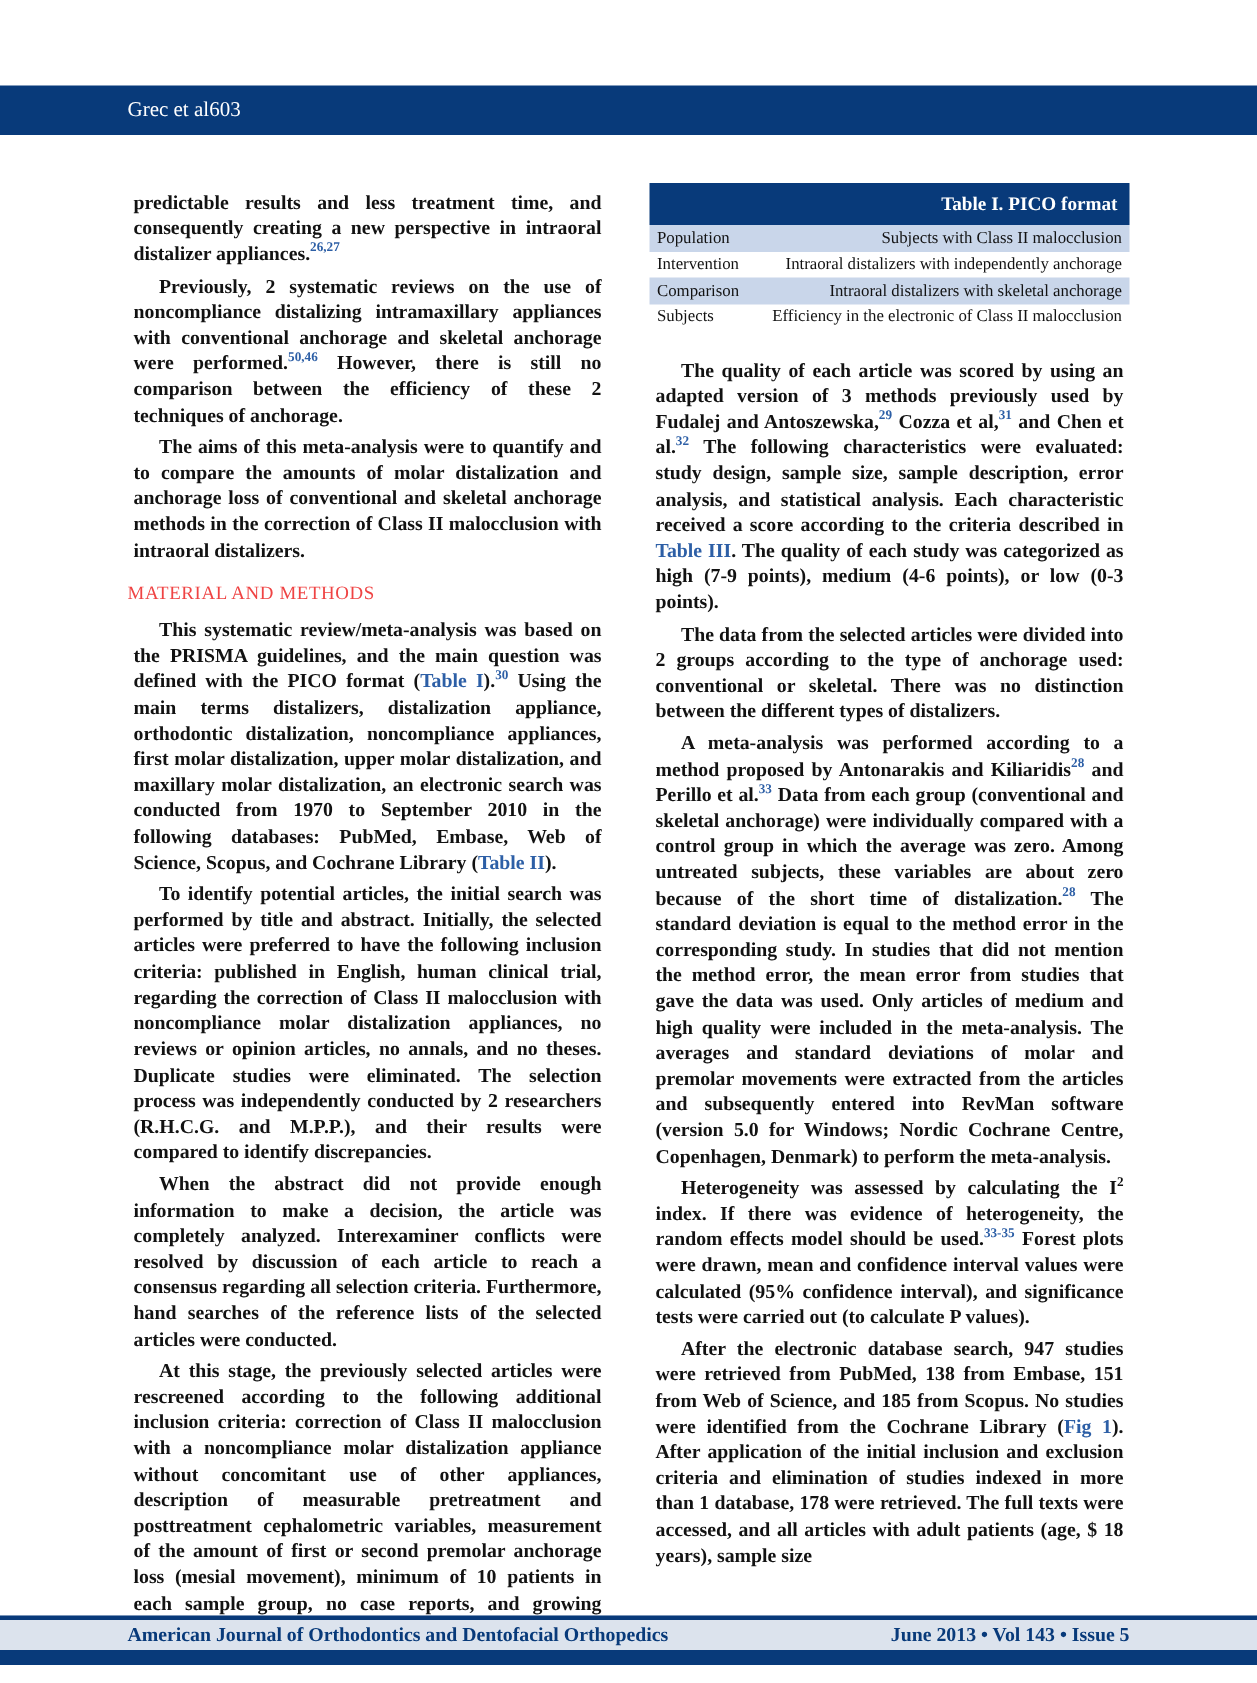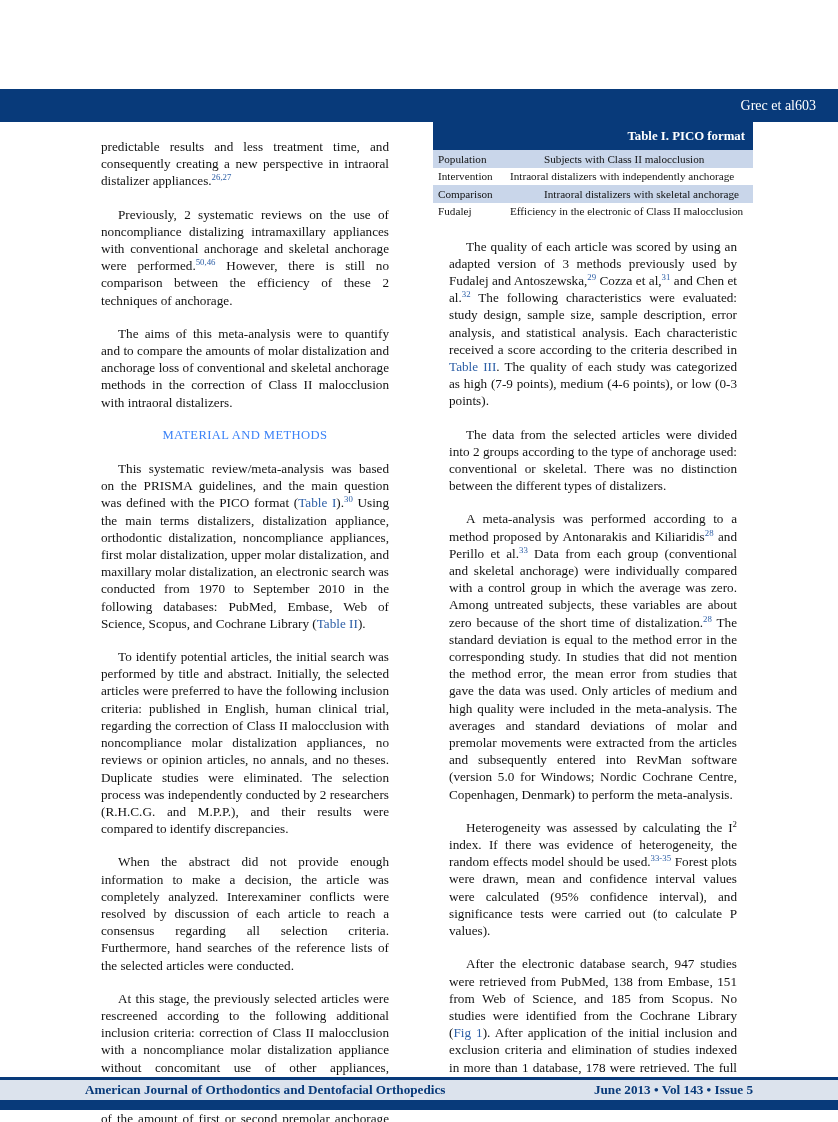--- a/index.html
+++ b/index.html
@@ -1,44 +1,44 @@
 <!DOCTYPE html>
 <html><head>
 <meta charset="utf-8">
 <style>
   html,body{margin:0;padding:0;background:#ffffff;}
   .page{position:relative;width:838px;height:1122px;background:#ffffff;overflow:hidden;
         font-family:"Liberation Serif", serif;color:#121212;}
 
   
   .header-bar{position:absolute;top:57px;left:0;width:100%;height:33px;background:#083a7a;
-              color:#ffffff;display:flex;align-items:center;justify-content:flex-end;
-              box-sizing:border-box;padding:0 22px 0 85px;font-size:14px;margin-top:32px;}
+              color:#ffffff;display:flex;align-items:center;justify-content:flex-start;
+              box-sizing:border-box;padding:0 22px 0 85px;font-size:14px;}
 
   
   .col{position:absolute;top:122px;width:320px;font-size:13.2px;line-height:17.2px;
        text-align:justify;}
   .col-left{left:85px;}
   .col-right{left:433px;}
-  .col p{margin:16px;text-indent:17px;}
+  .col p{margin:4px;text-indent:17px;font-weight:bold;}
   .col p.noindent{text-indent:0;}
-  .section-heading{color:#3b82f6;font-size:12.6px;letter-spacing:0.4px;margin:12px 0 7px;
-                   text-align:center;}
+  .section-heading{color:#ef4444;font-size:12.6px;letter-spacing:0.4px;margin:12px 0 7px;
+                   text-align:left;}
   sup.cite{color:#2d5fa6;font-size:8.8px;line-height:0;vertical-align:super;}
   sup.supb{color:#121212;font-size:8.8px;line-height:0;vertical-align:super;}
   .xref{color:#2d5fa6;}
 
   
   .pico-table{margin-bottom:17px;}
   .pico-title{background:#083a7a;color:#ffffff;font-weight:bold;font-size:12.8px;
               padding:6px 8px 5px;text-align:right;}
   .pico-row{display:flex;font-size:11.2px;line-height:12.6px;padding:2.5px 5px;text-align:left;}
-  .pico-row.alt{background:#c9d6ea;gap:34px;}
+  .pico-row.alt{background:#c9d6ea;}
   .pico-label{width:72px;flex-shrink:0;}
-  .pico-value{flex:1;}
+  .pico-value{flex:1;text-align:right;}
 
   
   .footer{position:absolute;left:0;bottom:12px;width:100%;}
   .footer-band{height:23px;background:#dce3ed;border-top:3px solid #083a7a;display:flex;
                align-items:center;justify-content:space-between;box-sizing:border-box;
                padding:0 85px;color:#083a7a;font-weight:bold;font-size:13.2px;}
   .footer-bottom{height:10px;background:#083a7a;}
 </style>
 </head>
 <body>
@@ -71,21 +71,21 @@
           </div>
           <div class="pico-row">
             <span class="pico-label">Intervention</span>
             <span class="pico-value">Intraoral distalizers with independently anchorage</span>
           </div>
           <div class="pico-row alt">
             <span class="pico-label">Comparison</span>
             <span class="pico-value">Intraoral distalizers with skeletal anchorage</span>
           </div>
           <div class="pico-row">
-            <span class="pico-label">Fudalej</span>
+            <span class="pico-label">Subjects</span>
             <span class="pico-value">Efficiency in the electronic of Class II malocclusion</span>
           </div>
         </div>
     </div>
     <div>
         <p><span>The quality of each article was scored by using an adapted version of 3 methods previously used by Fudalej and Antoszewska,</span><sup class="cite">29</sup><span> Cozza et al,</span><sup class="cite">31</sup><span> and Chen et al.</span><sup class="cite">32</sup><span> The following characteristics were evaluated: study design, sample size, sample description, error analysis, and statistical analysis. Each characteristic received a score according to the criteria described in </span><span class="xref">Table III</span><span>. The quality of each study was categorized as high (7-9 points), medium (4-6 points), or low (0-3 points).</span></p>
         <p><span>The data from the selected articles were divided into 2 groups according to the type of anchorage used: conventional or skeletal. There was no distinction between the different types of distalizers.</span></p>
         <p><span>A meta-analysis was performed according to a method proposed by Antonarakis and Kiliaridis</span><sup class="cite">28</sup><span> and Perillo et al.</span><sup class="cite">33</sup><span> Data from each group (conventional and skeletal anchorage) were individually compared with a control group in which the average was zero. Among untreated subjects, these variables are about zero because of the short time of distalization.</span><sup class="cite">28</sup><span> The standard deviation is equal to the method error in the corresponding study. In studies that did not mention the method error, the mean error from studies that gave the data was used. Only articles of medium and high quality were included in the meta-analysis. The averages and standard deviations of molar and premolar movements were extracted from the articles and subsequently entered into RevMan software (version 5.0 for Windows; Nordic Cochrane Centre, Copenhagen, Denmark) to perform the meta-analysis.</span></p>
         <p><span>Heterogeneity was assessed by calculating the I</span><sup class="supb">2</sup><span> index. If there was evidence of heterogeneity, the random effects model should be used.</span><sup class="cite">33-35</sup><span> Forest plots were drawn, mean and confidence interval values were calculated (95% confidence interval), and significance tests were carried out (to calculate P values).</span></p>
         <p><span>After the electronic database search, 947 studies were retrieved from PubMed, 138 from Embase, 151 from Web of Science, and 185 from Scopus. No studies were identified from the Cochrane Library (</span><span class="xref">Fig 1</span><span>). After application of the initial inclusion and exclusion criteria and elimination of studies indexed in more than 1 database, 178 were retrieved. The full texts were accessed, and all articles with adult patients (age, $ 18 years), sample size</span></p>

